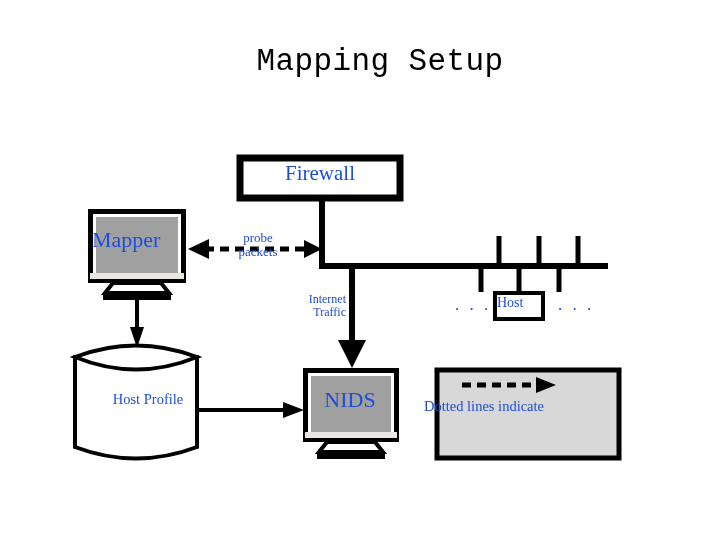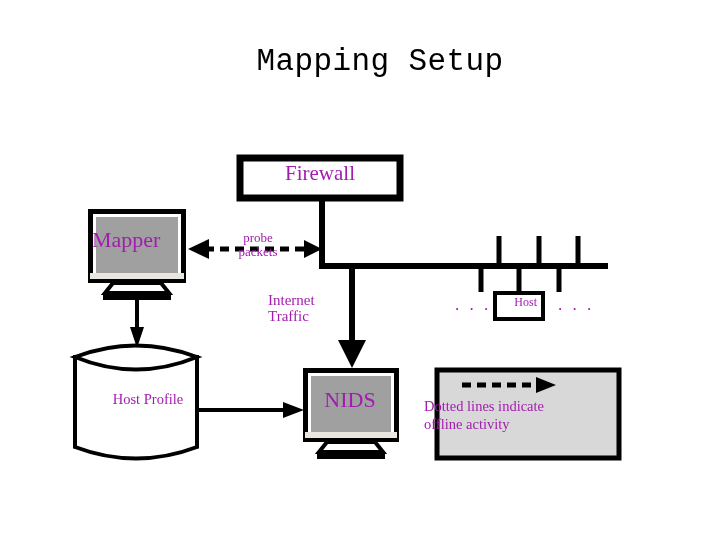--- a/index.html
+++ b/index.html
@@ -42,21 +42,21 @@
     position: absolute;
     left: 0;
     top: 0;
     width: 720px;
     height: 540px;
   }
 
   
   .lbl {
     position: absolute;
-    color: #a21caf;
+    color: #1d4ed8;
     font-family: "Liberation Serif", "DejaVu Serif", serif;
     white-space: nowrap;
     line-height: 1.05;
   }
   #firewall-label {
     left: 240px;
     top: 162px;
     width: 160px;
     text-align: center;
     font-size: 21px;
@@ -72,29 +72,29 @@
     left: 222px;
     top: 231px;
     width: 72px;
     text-align: center;
     font-size: 13px;
   }
   #internet-label {
     left: 268px;
     top: 293px;
     width: 78px;
-    text-align: left;
-    font-size: 15px;
+    text-align: right;
+    font-size: 12px;
   }
   #host-label {
     left: 497px;
     top: 296px;
     width: 40px;
-    text-align: right;
-    font-size: 12px;
+    text-align: left;
+    font-size: 14px;
   }
   #dots-left {
     left: 455px;
     top: 296px;
     font-size: 17px;
     letter-spacing: 3px;
   }
   #dots-right {
     left: 558px;
     top: 296px;
@@ -249,16 +249,15 @@
   <div id="dots-right" class="lbl">. . .</div>
 
   <div id="hpt-label" class="lbl">
     <div>Host Profile</div>
   </div>
 
   <div id="nids-label" class="lbl">NIDS</div>
 
   <div id="legend-label" class="lbl">
     <div>Dotted lines indicate</div>
-    <div>offline activity</div>
   </div>
 
 </div>
 
 </body></html>

